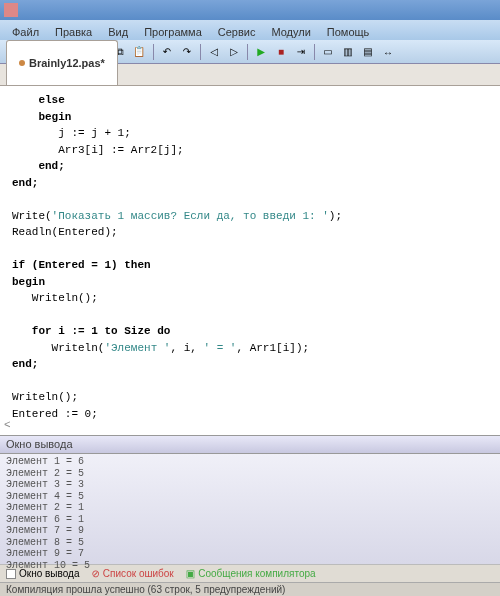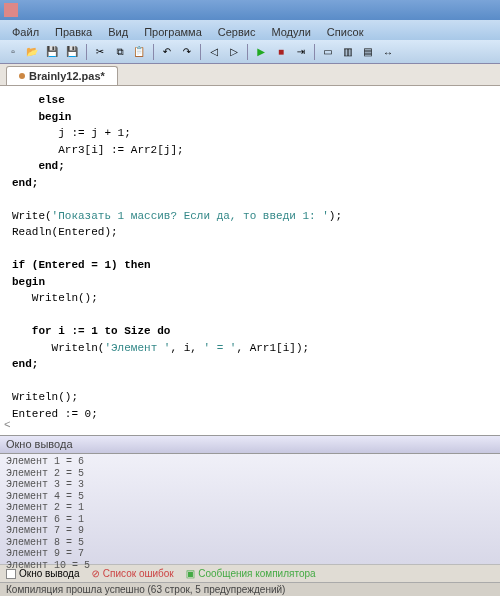--- a/index.html
+++ b/index.html
@@ -50,21 +50,21 @@
   background: #e8e4de;
   display: flex;
   align-items: flex-end;
   padding: 0 6px;
   border-bottom: 1px solid #a8a098;
 }
 .tab {
   background: #fff;
   border: 1px solid #a8a098;
   border-bottom: none;
-  padding: 3px 12px;
+  padding: 16px 12px;
   border-radius: 3px 3px 0 0;
   font-size: 11px;
   font-weight: bold;
   color: #333;
   display: flex;
   align-items: center;
   gap: 4px;
 }
 .tab-dot { width: 6px; height: 6px; background: #c84; border-radius: 50%; }
 .editor {
@@ -130,21 +130,21 @@
   <div class="icon"></div>
 </div>
 
 <div class="menubar">
   <span>Файл</span>
   <span>Правка</span>
   <span>Вид</span>
   <span>Программа</span>
   <span>Сервис</span>
   <span>Модули</span>
-  <span>Список</span>
+  <span>Помощь</span>
 </div>
 
 <div class="toolbar">
   <div class="tbtn">▫</div>
   <div class="tbtn">📂</div>
   <div class="tbtn">💾</div>
   <div class="tbtn">💾</div>
   <div class="tsep"></div>
   <div class="tbtn">✂</div>
   <div class="tbtn">⧉</div>

